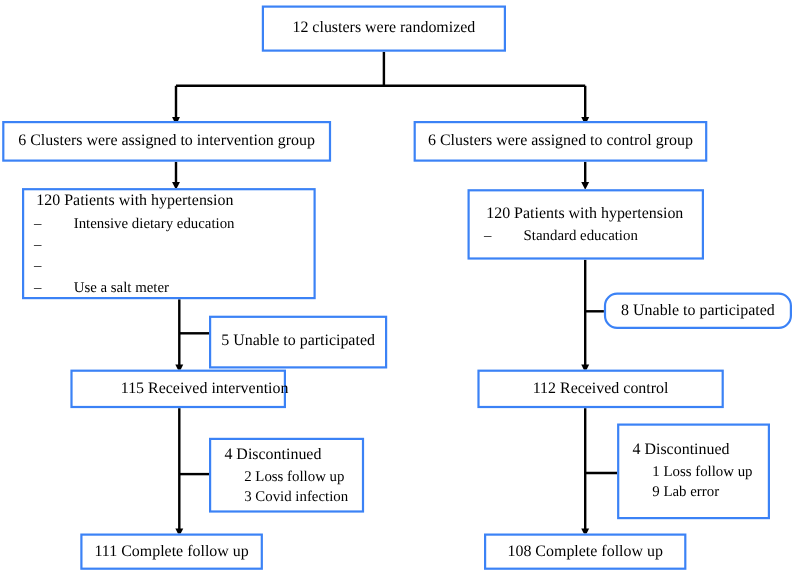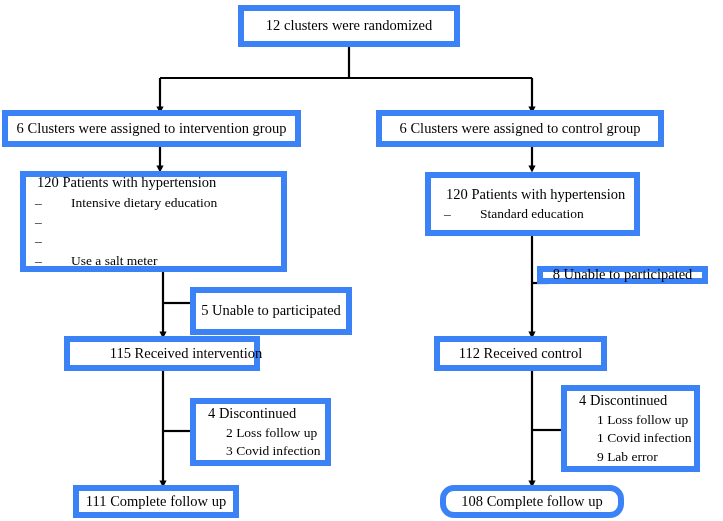--- a/index.html
+++ b/index.html
@@ -12,21 +12,21 @@
     width: 723px;
     height: 521px;
     background: #ffffff;
     font-family: "Liberation Serif", "DejaVu Serif", serif;
     color: #000000;
     overflow: hidden;
   }
   .box {
     position: absolute;
     box-sizing: border-box;
-    border: 6px solid #3b82f6;
+    border: 2px solid #3b82f6;
     background: #ffffff;
     z-index: 3;
   }
   .box-center {
     display: flex;
     align-items: center;
     justify-content: center;
   }
   .box-left {
     display: flex;
@@ -109,21 +109,21 @@
   </svg>
 
   <div class="box box-center" style="left:238px; top:5px; width:222px; height:42px;">
     <div class="single-line">12 clusters were randomized</div>
   </div>
 
   <div class="box box-center" style="left:2px; top:110px; width:299px; height:37px;">
     <div class="single-line">6 Clusters were assigned to intervention group</div>
   </div>
 
-  <div class="box box-center" style="left:376px; top:110px; width:288px; height:37px;">
+  <div class="box box-center" style="left:376px; top:110px; width:267px; height:37px;">
     <div class="single-line">6 Clusters were assigned to control group</div>
   </div>
 
   <div class="box box-left listbox" style="left:20px; top:171px; width:267px; height:101px;">
     <div class="hd-title">120 Patients with hypertension</div>
     <div class="li">
       <span class="dash">–</span>
       <span>Intensive dietary education</span>
     </div>
     <div class="li">
@@ -143,46 +143,45 @@
     <div class="li">
       <span class="dash">–</span>
       <span>Standard education</span>
     </div>
   </div>
 
   <div class="box box-center" style="left:190px; top:287px; width:162px; height:48px;">
     <div class="single-line">5 Unable to participated</div>
   </div>
 
-  <div class="box box-center" style="left:537px; top:266px; width:171px; height:18px;">
+  <div class="box box-center" style="left:549px; top:266px; width:171px; height:33px;border-radius:12px;">
     <div class="single-line">8 Unable to participated</div>
   </div>
 
   <div class="box box-center" style="left:64px; top:336px; width:196px; height:35px;padding-left:48px;">
     <div class="single-line">115 Received intervention</div>
   </div>
 
-  <div class="box box-center" style="left:434px; top:336px; width:173px; height:35px;">
+  <div class="box box-center" style="left:434px; top:336px; width:224px; height:35px;">
     <div class="single-line">112 Received control</div>
   </div>
 
   <div class="box box-left" style="left:190px; top:398px; width:141px; height:68px; padding-left:10px;">
     <div class="hd-title">4 Discontinued</div>
     <div class="sub">2 Loss follow up</div>
     <div class="sub">3 Covid infection</div>
   </div>
 
   <div class="box box-left" style="left:561px; top:385px; width:139px; height:87px; padding-left:10px;">
     <div class="hd-title">4 Discontinued</div>
     <div class="sub">1 Loss follow up</div>
-    <div class="sub">1 Covid infection</div>
     <div class="sub">9 Lab error</div>
   </div>
 
   <div class="box box-center" style="left:73px; top:485px; width:166px; height:33px;">
     <div class="single-line">111 Complete follow up</div>
   </div>
 
-  <div class="box box-center" style="left:440px; top:485px; width:184px; height:33px;border-radius:14px;">
+  <div class="box box-center" style="left:440px; top:485px; width:184px; height:33px;">
     <div class="single-line">108 Complete follow up</div>
   </div>
 
 </div>
 
 </body></html>

